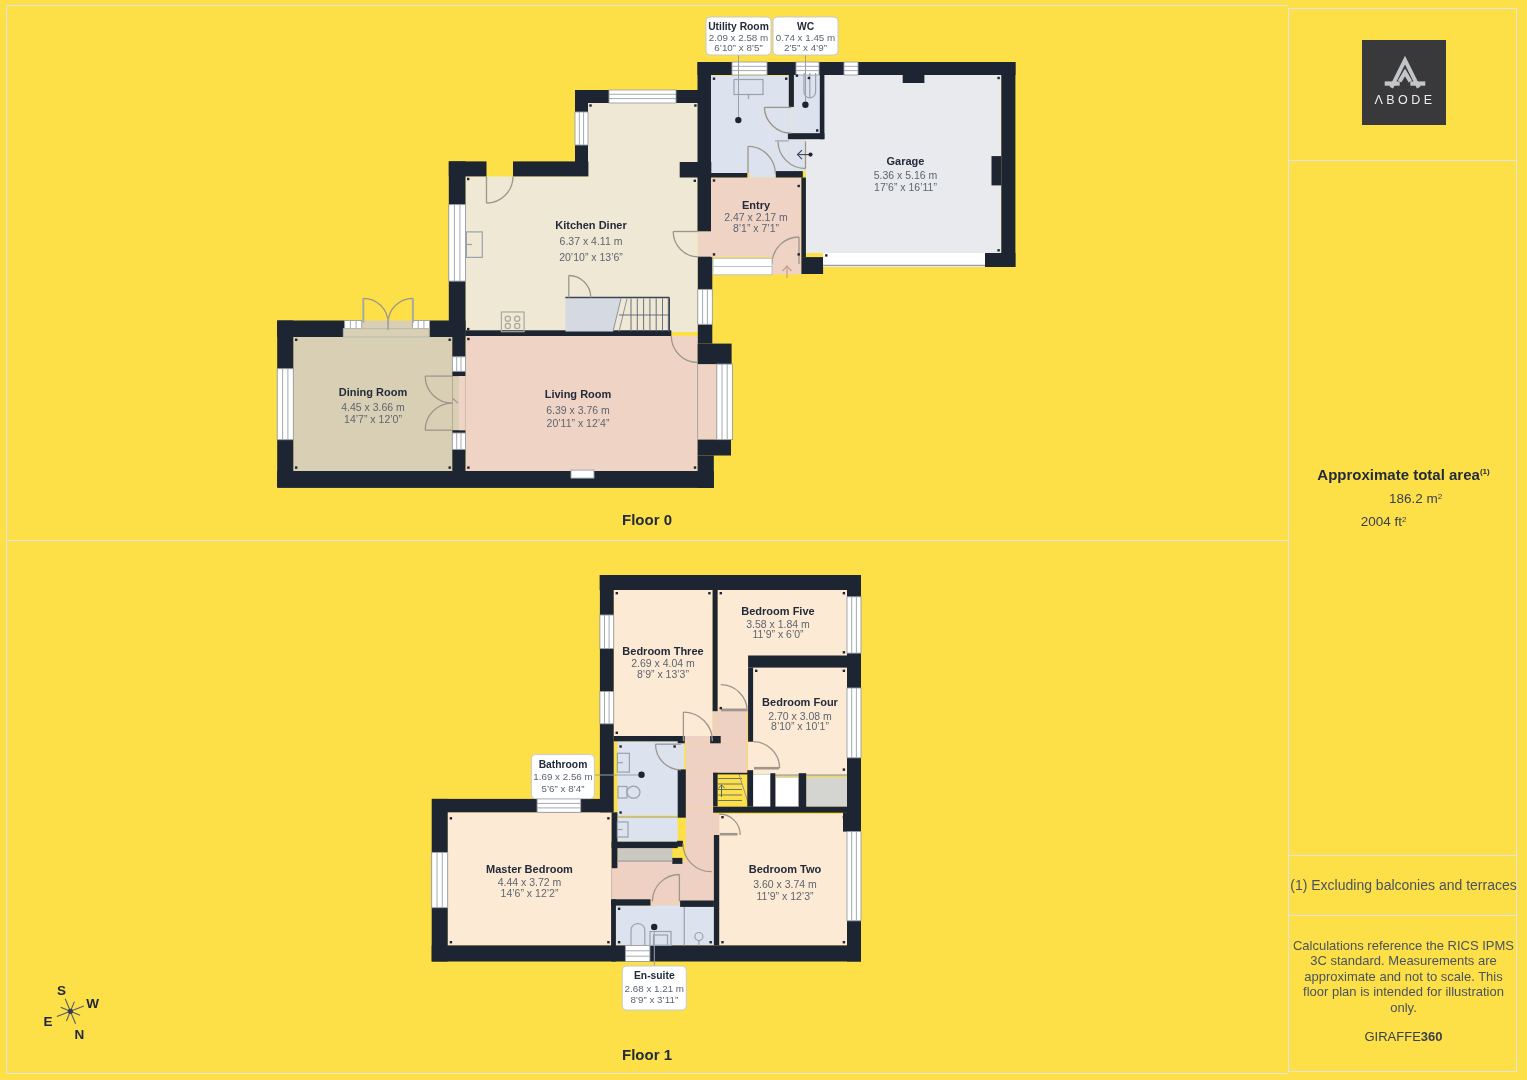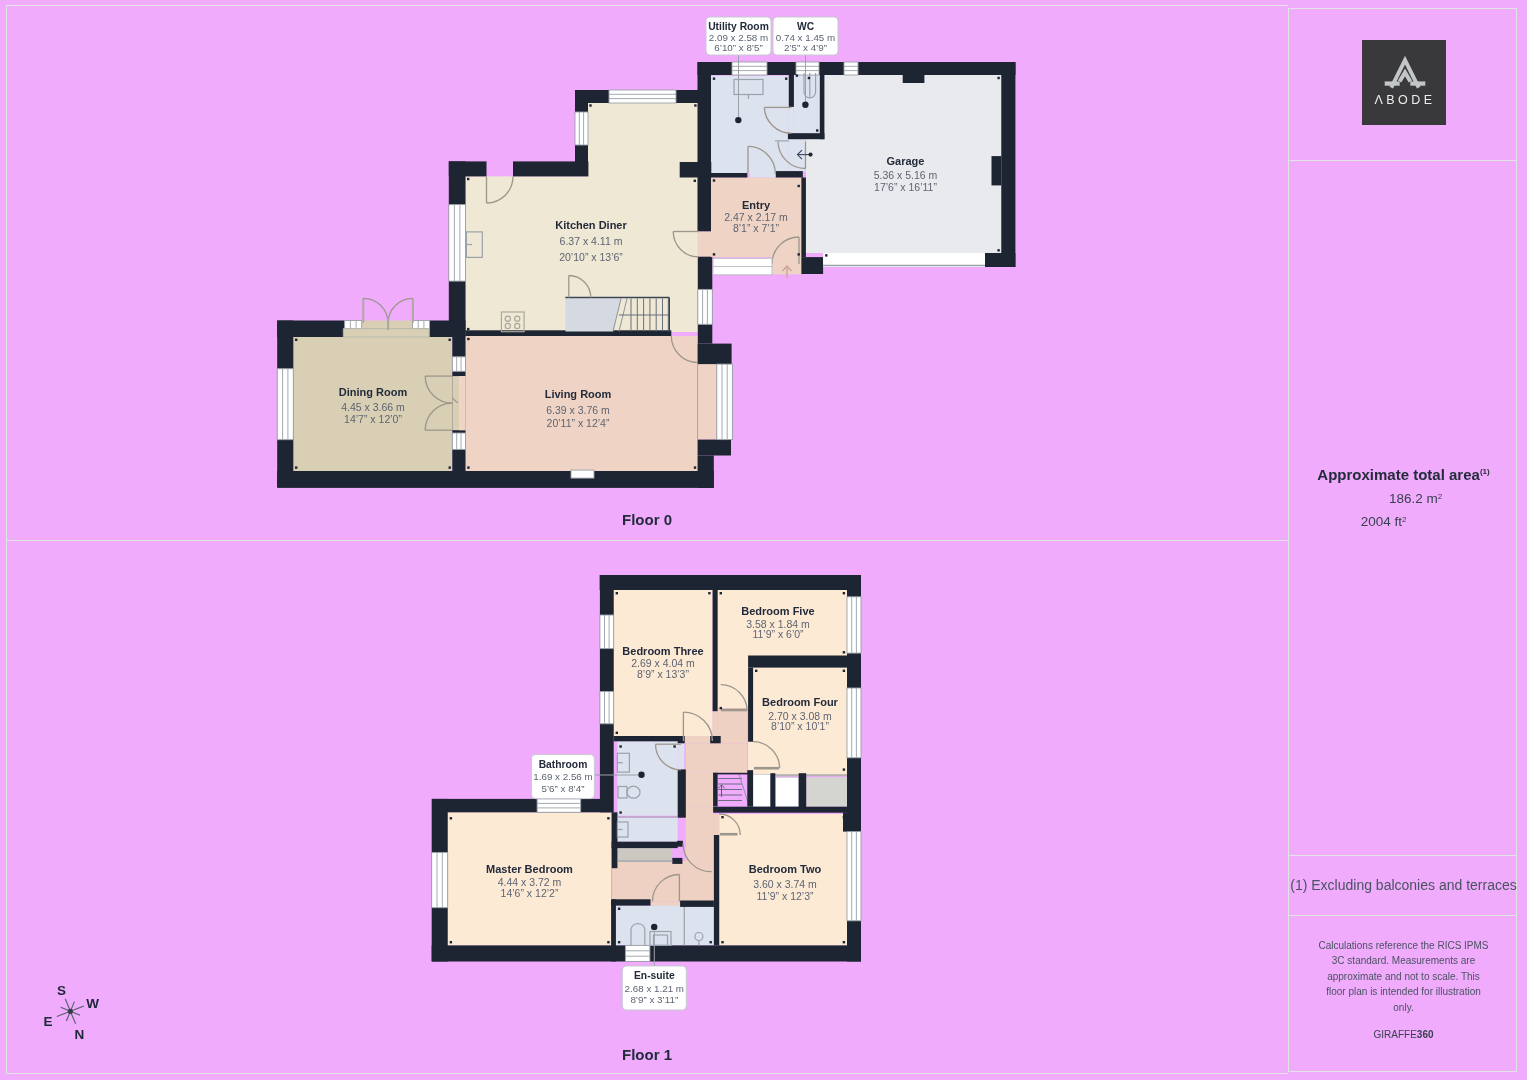--- a/index.html
+++ b/index.html
@@ -1,16 +1,16 @@
 <!DOCTYPE html>
 <html><head>
 <meta charset="utf-8">
 <style>
 html,body{margin:0;padding:0;background:#fff;}
-#page{position:relative;width:1527px;height:1080px;background:#f0abfc;overflow:hidden;
+#page{position:relative;width:1527px;height:1080px;background:#fde047;overflow:hidden;
   font-family:"Liberation Sans",sans-serif;}
 .bl{position:absolute;background:#e2e3e5;}
 svg text{font-family:"Liberation Sans",sans-serif;}
 .rn{font-weight:bold;font-size:11px;fill:#232b3b;}
 .rd{font-size:10.5px;fill:#5d6472;}
 .bn{font-weight:bold;font-size:10.3px;fill:#232b3b;}
 .bd{font-size:9.8px;fill:#5d6472;}
 .bx{fill:#ffffff;stroke:#c7cad0;stroke-width:1;}
 .w{fill:#1d2432;}
 .win{fill:#ffffff;stroke:#9aa0a8;stroke-width:0.9;}
@@ -480,16 +480,16 @@
     <path d="M 54.6,36.4 60,27.4 65.4,36.4"></path>
   </g>
   <rect x="39.7" y="36.4" width="15" height="4.3" fill="#c3c6c9"></rect>
   <rect x="65.3" y="36.4" width="15" height="4.3" fill="#c3c6c9"></rect>
   <text x="60" y="59" text-anchor="middle" font-size="12.5" letter-spacing="3.4" fill="#ededed">ΛBODE</text>
 </svg>
 <div class="sb" style="left:1290px;top:466px;width:227px;font-size:15px;font-weight:bold">Approximate total area<span style="font-size:8px;vertical-align:6px">(1)</span></div>
 <div class="sb" style="left:1290px;top:491px;width:251px;font-size:13.5px;color:#39414f">186.2 m<span style="font-size:8px;vertical-align:4px">2</span></div>
 <div class="sb" style="left:1290px;top:514px;width:187px;font-size:13.5px;color:#39414f">2004 ft<span style="font-size:8px;vertical-align:4px">2</span></div>
 <div class="sb" style="left:1290px;top:877px;width:227px;font-size:14px;color:#4a5361">(1) Excluding balconies and terraces</div>
-<div class="sb" style="left:1290px;top:938px;width:227px;font-size:10px;line-height:15.4px;color:#4a5361">Calculations reference the RICS IPMS<br>3C standard. Measurements are<br>approximate and not to scale. This<br>floor plan is intended for illustration<br>only.</div>
-<div class="sb" style="left:1290px;top:1029px;width:227px;font-size:10px;color:#39414f">GIRAFFE<b>360</b></div>
+<div class="sb" style="left:1290px;top:938px;width:227px;font-size:13px;line-height:15.4px;color:#4a5361">Calculations reference the RICS IPMS<br>3C standard. Measurements are<br>approximate and not to scale. This<br>floor plan is intended for illustration<br>only.</div>
+<div class="sb" style="left:1290px;top:1029px;width:227px;font-size:13px;color:#39414f">GIRAFFE<b>360</b></div>
 
 </div>
 
 </body></html>

